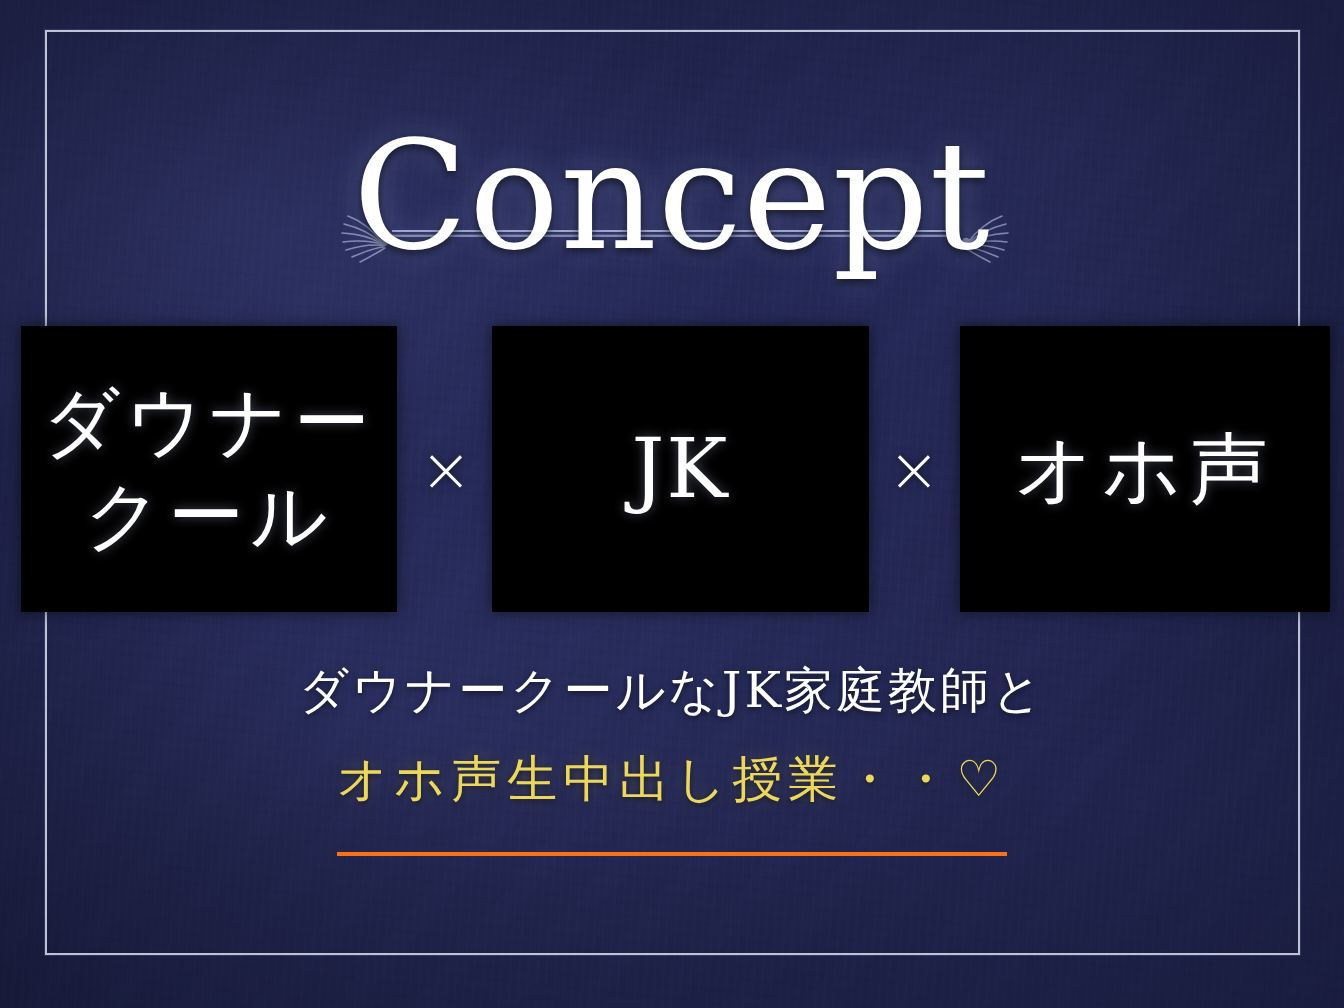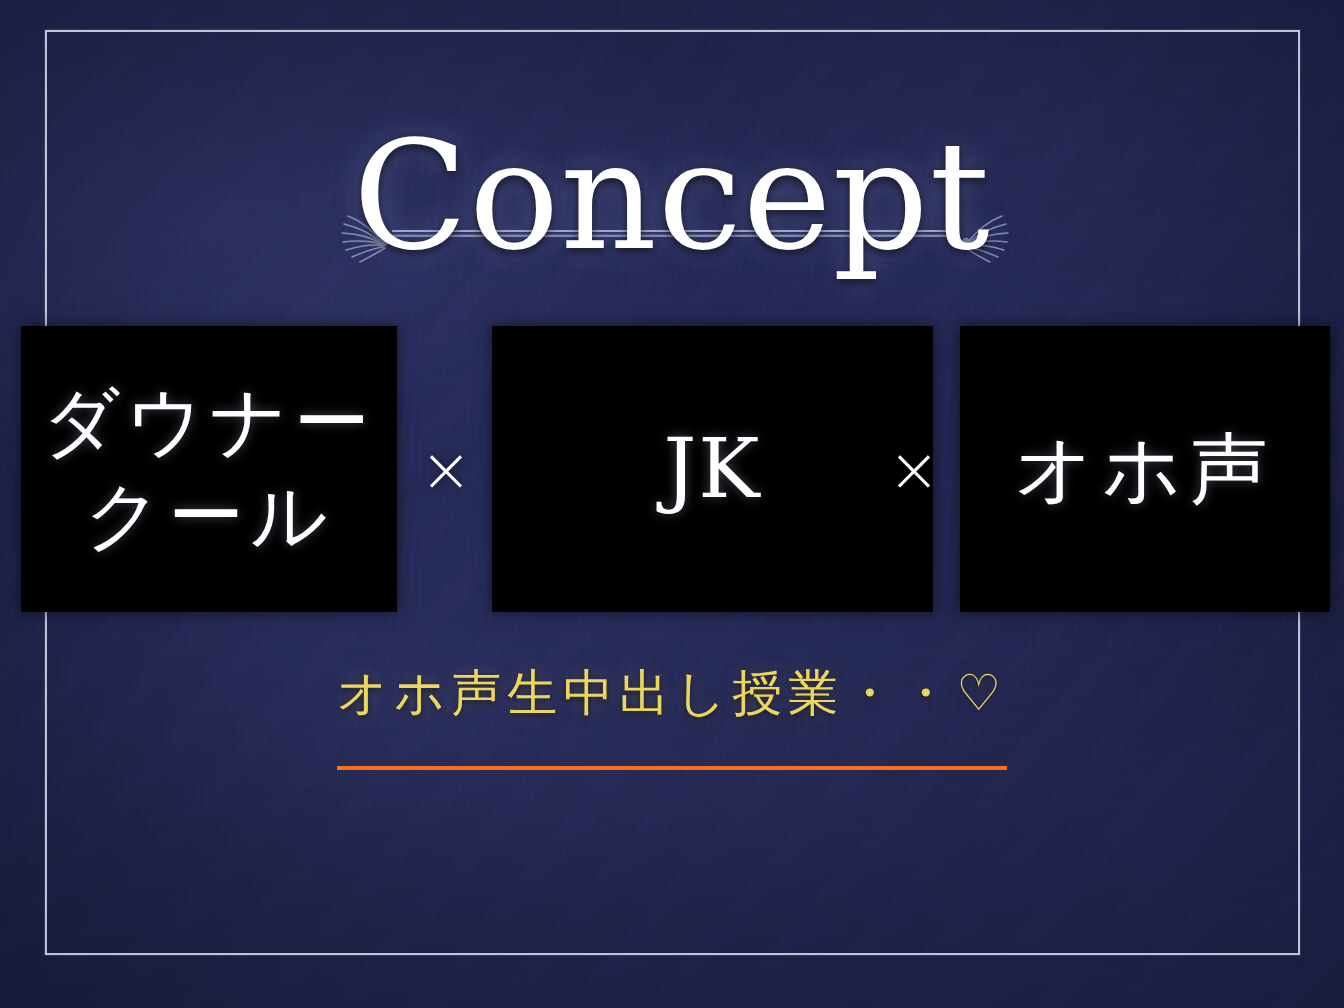--- a/index.html
+++ b/index.html
@@ -119,21 +119,21 @@
     top: 0;
     height: 286px;
     background: #000000;
     display: flex;
     flex-direction: column;
     align-items: center;
     justify-content: center;
     box-shadow: 0 0 14px rgba(0,0,0,0.55);
   }
   .cbox.b1 { left: 21px;  width: 376px; }
-  .cbox.b2 { left: 492px; width: 441px; text-align: center; }
+  .cbox.b2 { left: 492px; width: 377px; text-align: center; }
   .cbox.b3 { left: 960px; width: 370px; }
 
   .cline {
     color: #ffffff;
     font-family: "DejaVu Serif", "Liberation Serif", serif;
     font-size: 76px;
     line-height: 94px;
     letter-spacing: 6px;
     white-space: nowrap;
     text-shadow: 0 0 12px rgba(200,210,255,0.35);
@@ -261,20 +261,21 @@
 
     <div class="xmark x2">×</div>
 
     <div class="cbox b3">
       <div class="cline">オホ声</div>
     </div>
   </div>
 
   <div class="copy">
 
+    <div class="copy-line l1">ダウナークールなJK家庭教師と</div>
 
     <div class="copy-line l2">
       <span class="u-full">オホ声生中出し授業・・♡</span>
     </div>
 
   </div>
 
 </div>
 
 </body></html>

